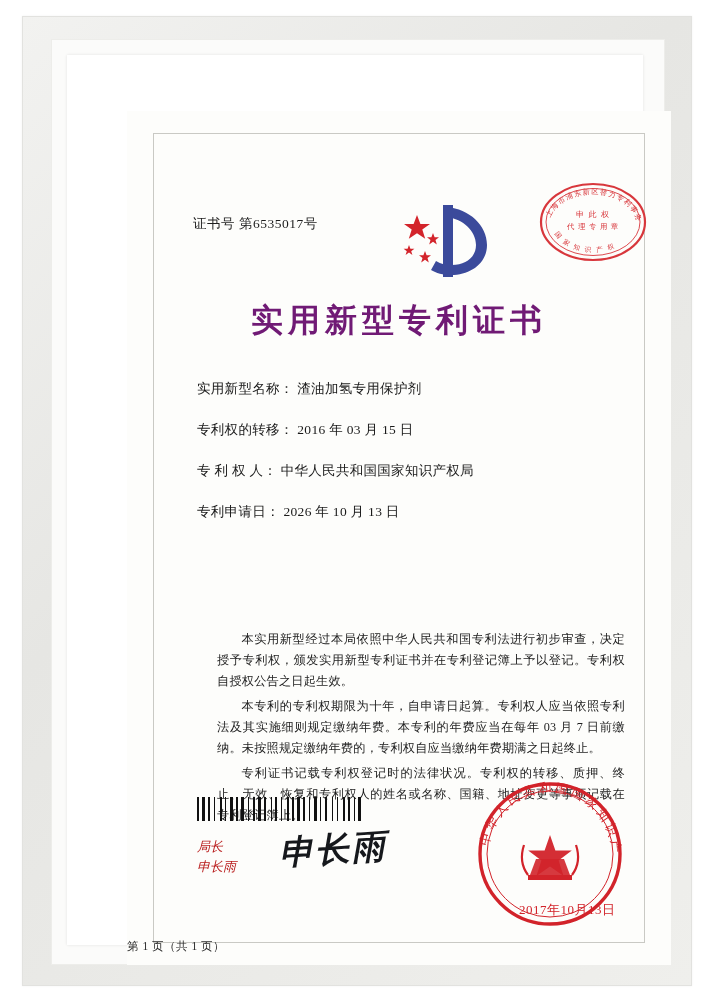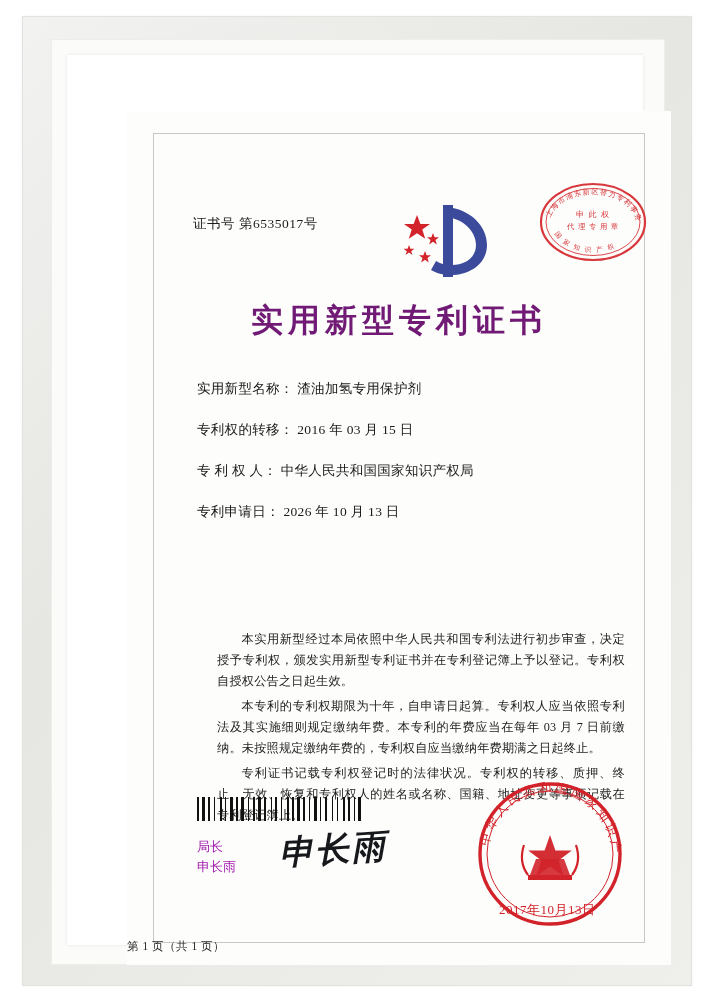--- a/index.html
+++ b/index.html
@@ -160,21 +160,22 @@
     vertical-align: top;
   }
 
   
   .sign-label {
     position: absolute;
     left: 70px;
     top: 726px;
     font-size: 13px;
     line-height: 1.55;
-    color: #a21caf;
+    color: #b91c1c;
+    font-style: italic;
   }
   .signature {
     position: absolute;
     left: 152px;
     top: 716px;
     font-family: "DejaVu Serif", serif;
     font-size: 34px;
     font-style: italic;
     font-weight: bold;
     color: #16181c;
@@ -185,21 +186,21 @@
   
   .seal {
     position: absolute;
     left: 348px;
     top: 668px;
     width: 150px;
     height: 150px;
   }
   .seal-date {
     position: absolute;
-    left: 372px;
+    left: 392px;
     top: 790px;
     font-size: 13px;
     color: #d2232a;
     letter-spacing: 0.5px;
     white-space: nowrap;
   }
 
   
   .page-foot {
     position: absolute;

